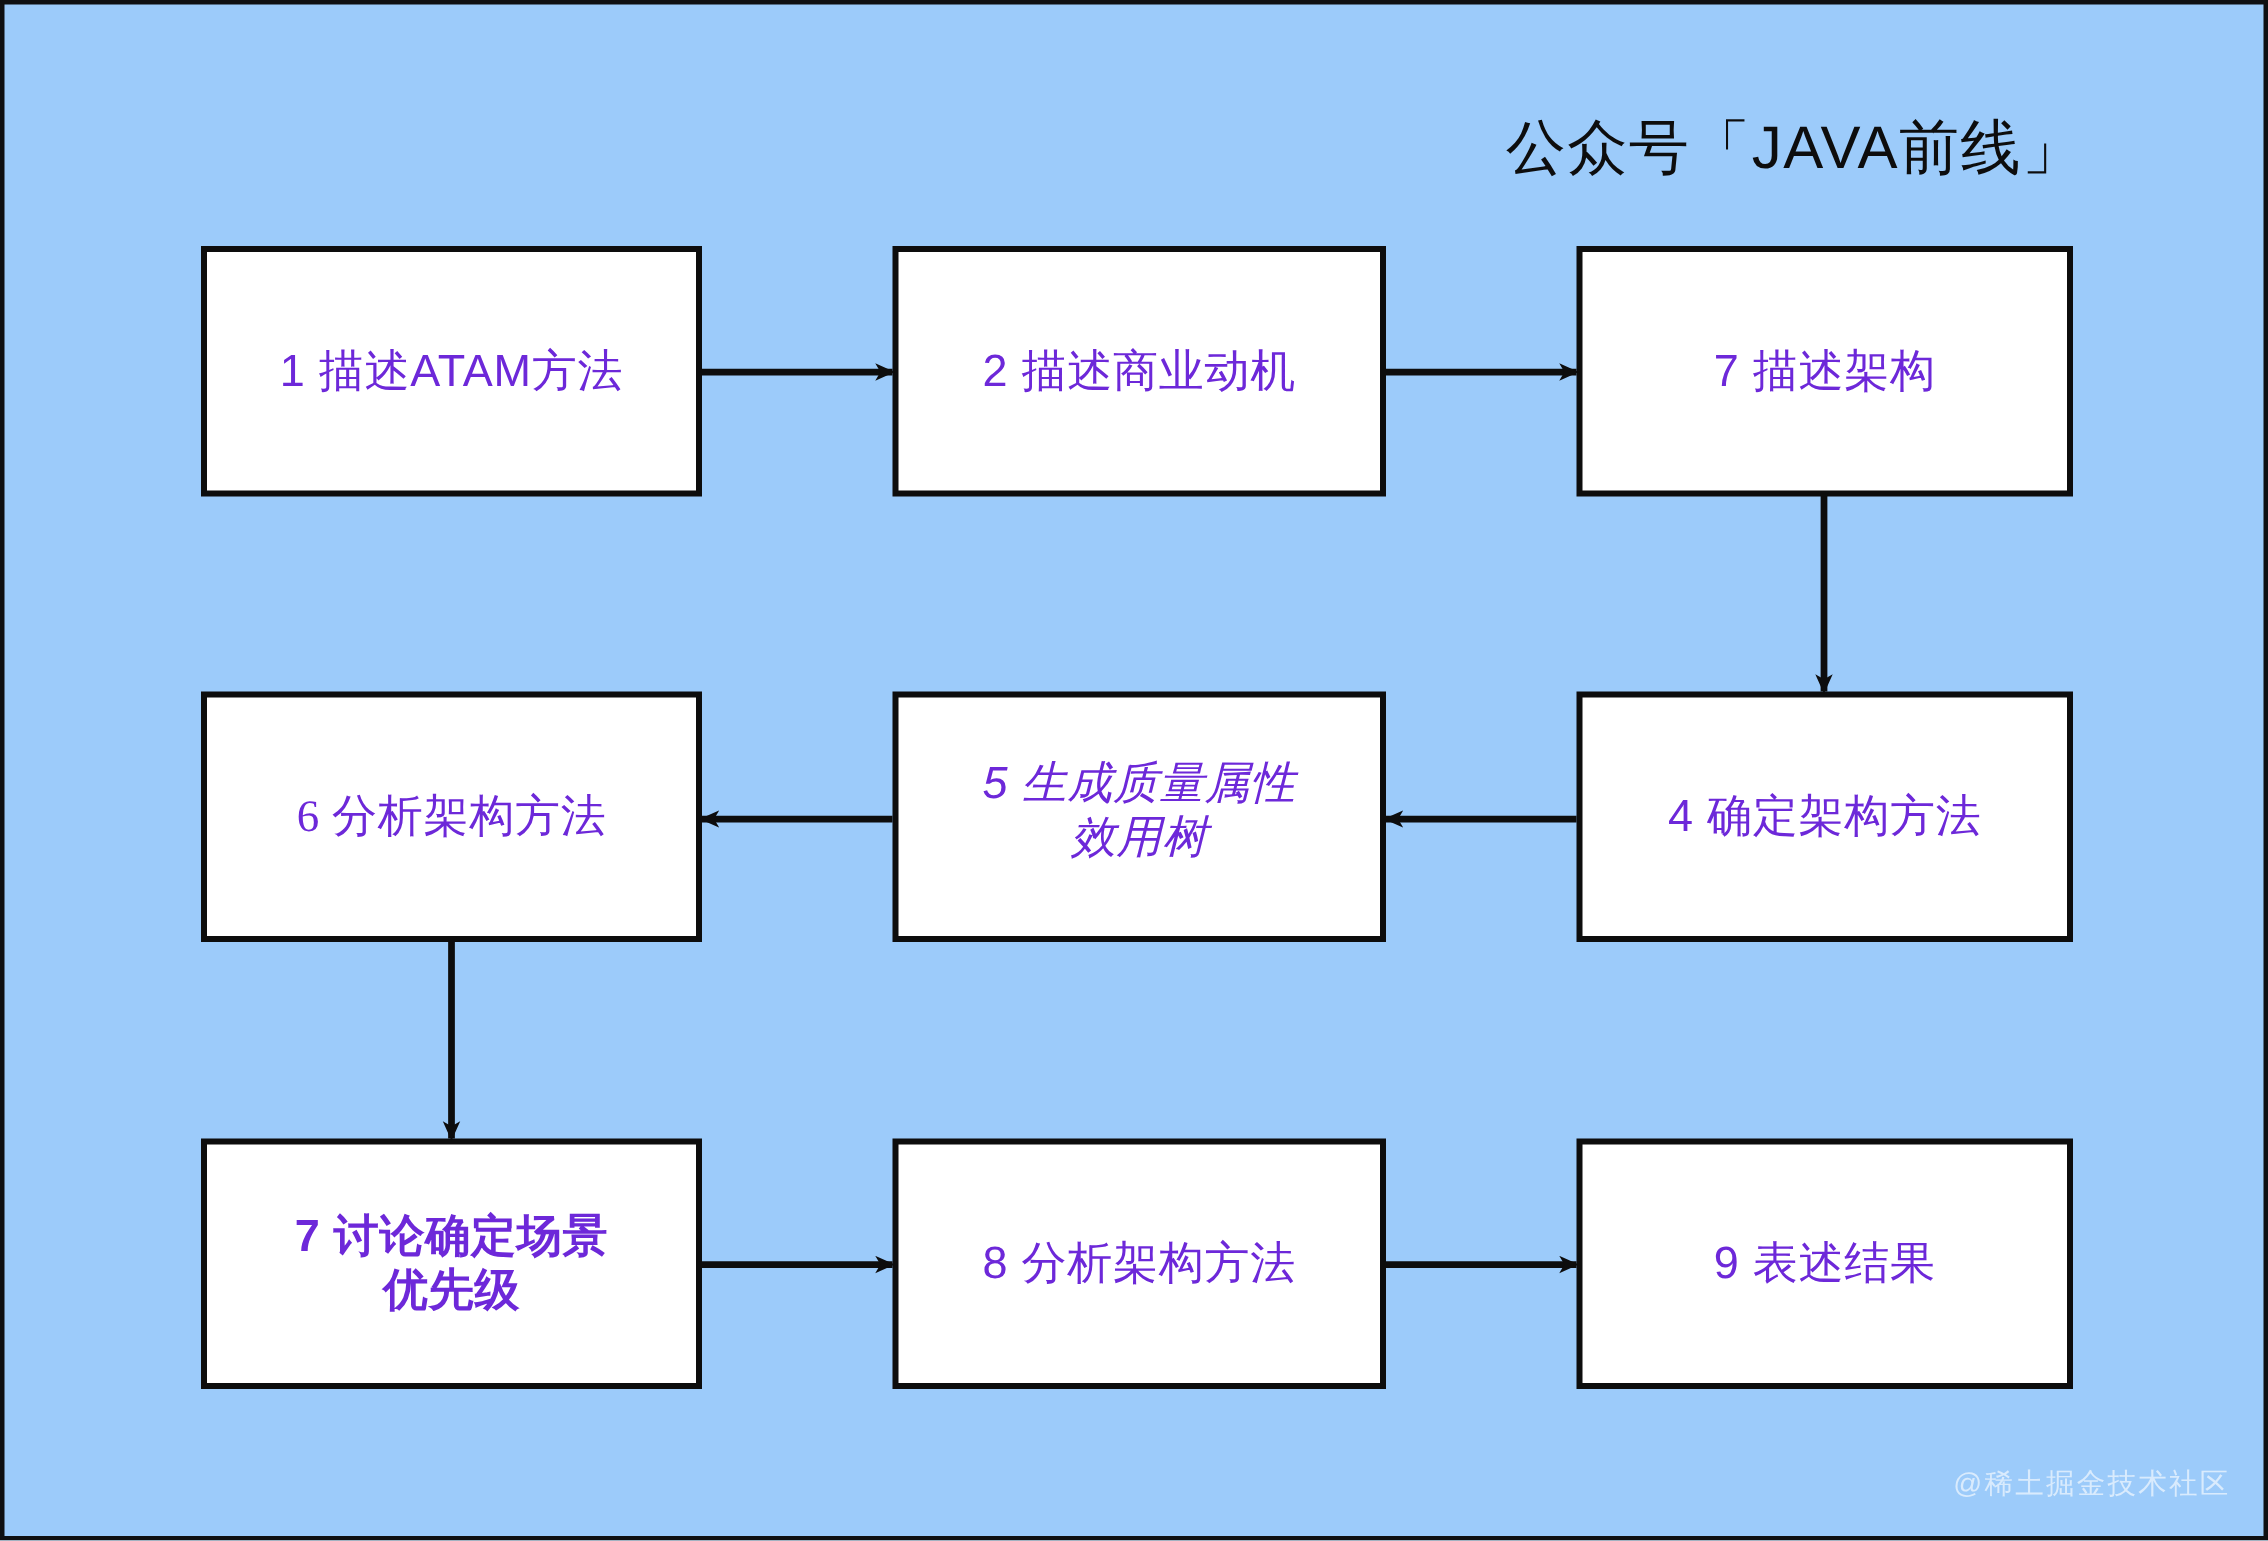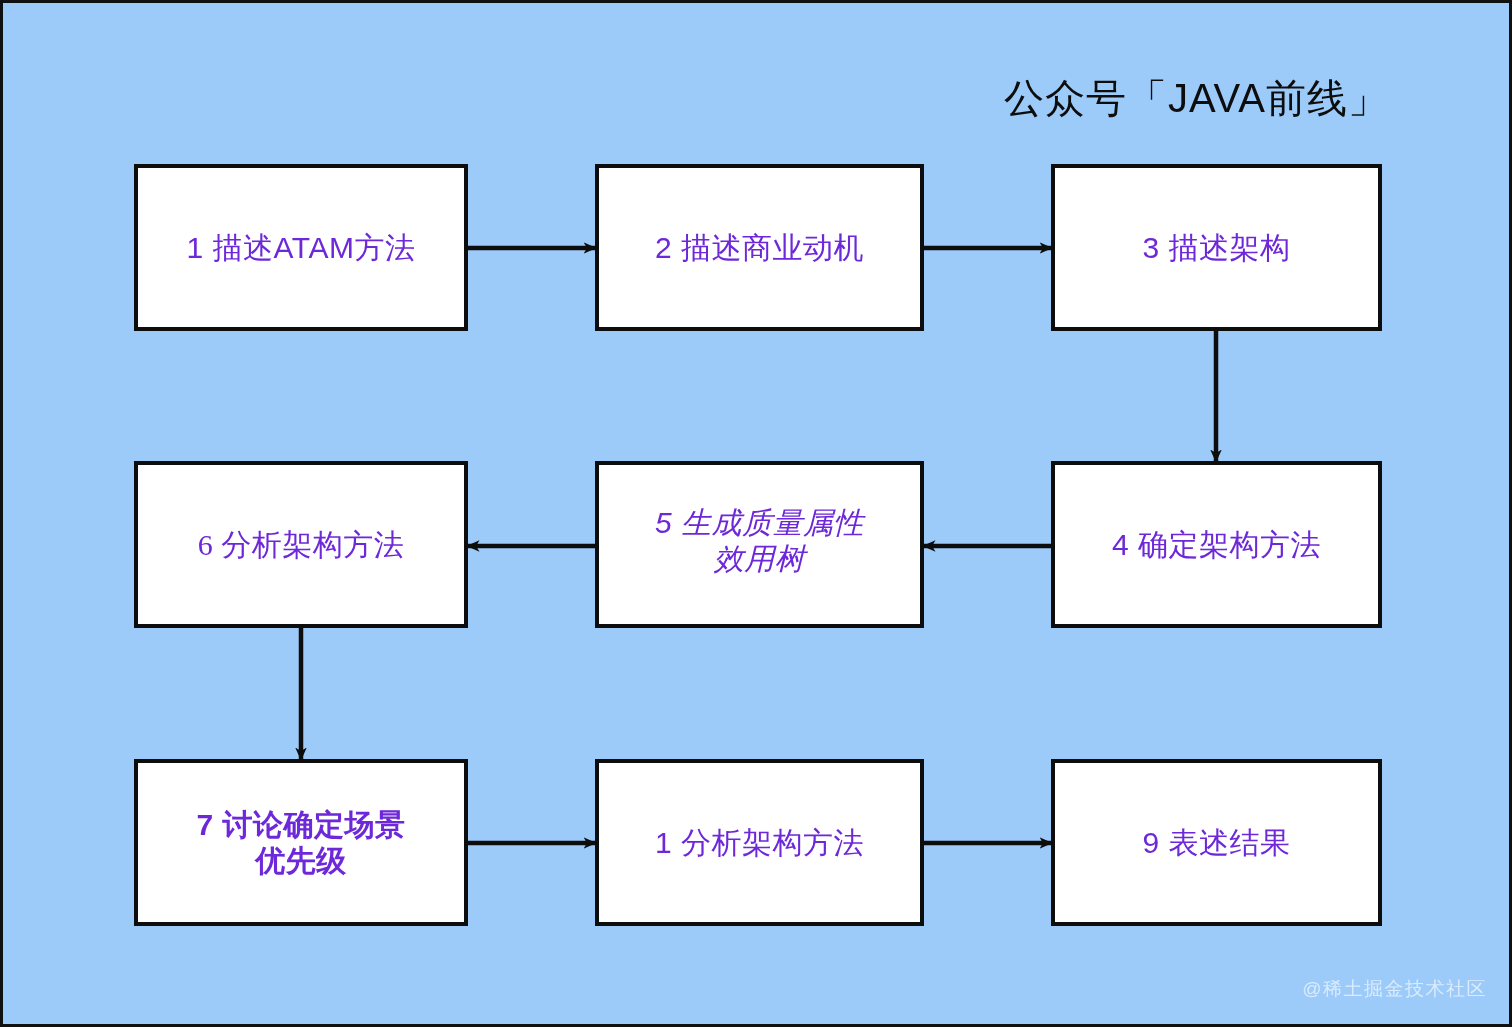--- a/index.html
+++ b/index.html
@@ -106,27 +106,27 @@
       </g>
   </svg>
 
   <div class="layer-text">
 
     <div class="header-caption" style="right:126px; top:68px;">公众号「JAVA前线」</div>
 
     <div id="node-labels">
         <div class="node" style="left: 133px; top: 163px; width: 330px; height: 163px;">1 描述ATAM方法</div>
         <div class="node" style="left: 594px; top: 163px; width: 325px; height: 163px;">2 描述商业动机</div>
-        <div class="node" style="left: 1050px; top: 163px; width: 327px; height: 163px;">3 描述架构</div>
+        <div class="node" style="left: 1050px; top: 163px; width: 327px; height: 163px;">7 描述架构</div>
         <div class="node" style="left: 1050px; top: 460px; width: 327px; height: 163px;">4 确定架构方法</div>
         <div class="node" style="left: 594px; top: 456px; width: 325px; height: 163px; font-style: italic;">5 生成质量属性
 效用树</div>
         <div class="node" style="left: 133px; top: 460px; width: 330px; height: 163px; font-family: Liberation Serif, serif;">6 分析架构方法</div>
         <div class="node" style="left: 133px; top: 758px; width: 330px; height: 163px; font-weight: bold;">7 讨论确定场景
 优先级</div>
-        <div class="node" style="left: 594px; top: 758px; width: 325px; height: 163px;">1 分析架构方法</div>
+        <div class="node" style="left: 594px; top: 758px; width: 325px; height: 163px;">8 分析架构方法</div>
         <div class="node" style="left: 1050px; top: 758px; width: 327px; height: 163px;">9 表述结果</div>
       </div>
 
     <div class="watermark" style="right:28px; bottom:28px;margin-left:36px;">@稀土掘金技术社区</div>
   </div>
 
 </div>
 
 </body></html>

